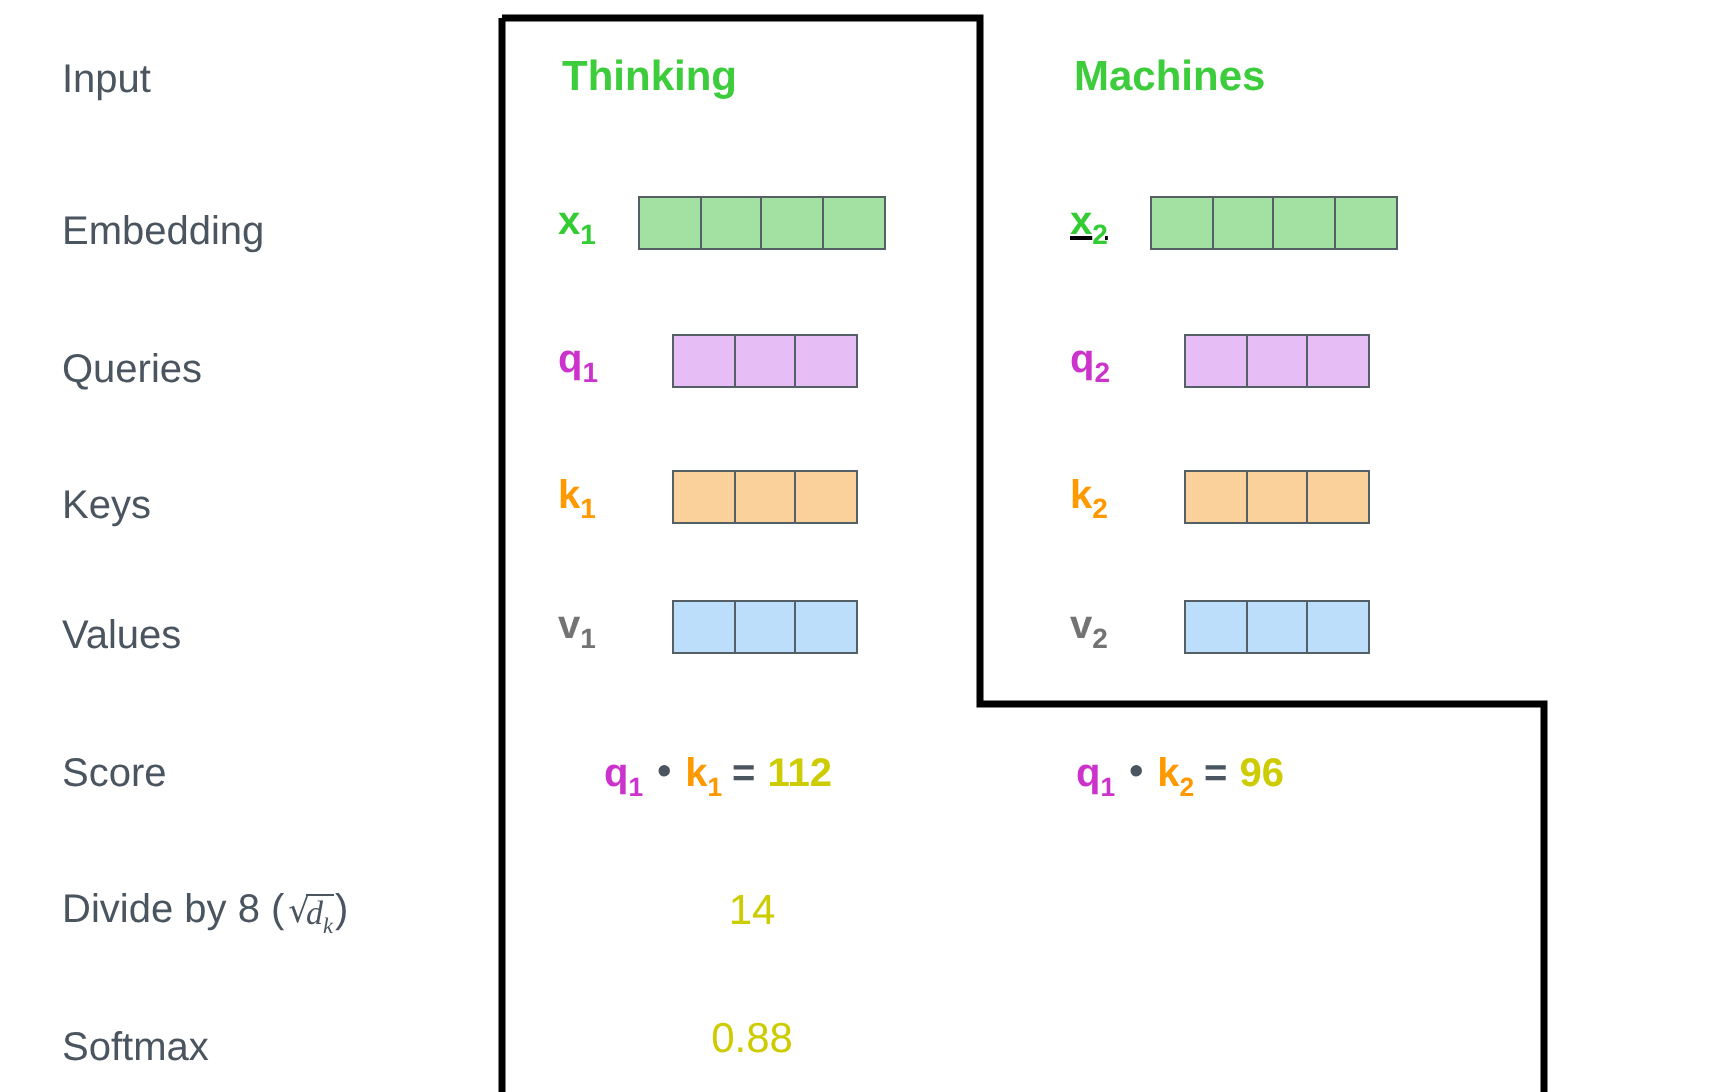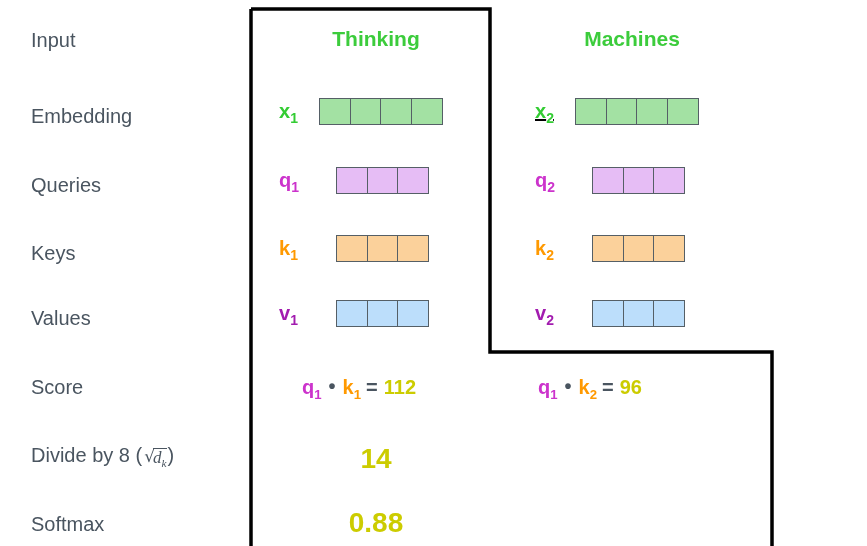--- a/index.html
+++ b/index.html
@@ -68,21 +68,20 @@
     vertical-align: sub;
     line-height: 0;
   }
 
   
   .col-header {
     position: absolute;
     color: #3ccc3c;
     font-size: 21px;
     font-weight: bold;
-    text-align: center;
     white-space: nowrap;
     line-height: 1;
   }
 
   
   .vec-row {
     position: absolute;
     display: flex;
     align-items: center;
     height: 32px;
@@ -109,21 +108,21 @@
   .cell:first-child { margin-left: 0; }
 
   .c-green  { background: #a3e1a3; }
   .c-purple { background: #e6bdf5; }
   .c-orange { background: #fbd19b; }
   .c-blue   { background: #bcdefb; }
 
   .t-green  { color: #33cc33; }
   .t-purple { color: #cc33cc; }
   .t-orange { color: #ff9900; }
-  .t-blue   { color: #a21caf; }
+  .t-blue   { color: #737373; }
 
   
   .score-expr {
     position: absolute;
     font-size: 20px;
     font-weight: bold;
     white-space: nowrap;
     line-height: 1;
     display: flex;
     align-items: center;
@@ -138,22 +137,22 @@
   }
   .score-expr .eq {
     color: #4a5560;
     margin: 0 6px 0 5px;
   }
   .num-yellow { color: #cccc00; }
 
   .num-row {
     position: absolute;
     color: #cccc00;
-    font-size: 28px;
-    font-weight: bold;
+    font-size: 21px;
+    font-weight: normal;
     text-align: center;
     white-space: nowrap;
     line-height: 1;
   }
 </style>
 </head>
 <body>
 
 <div id="canvas">
 

